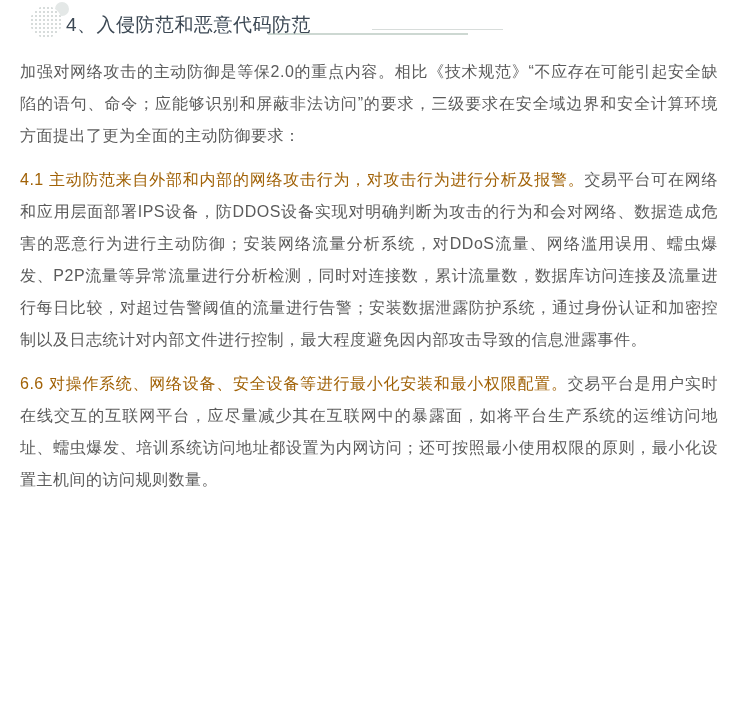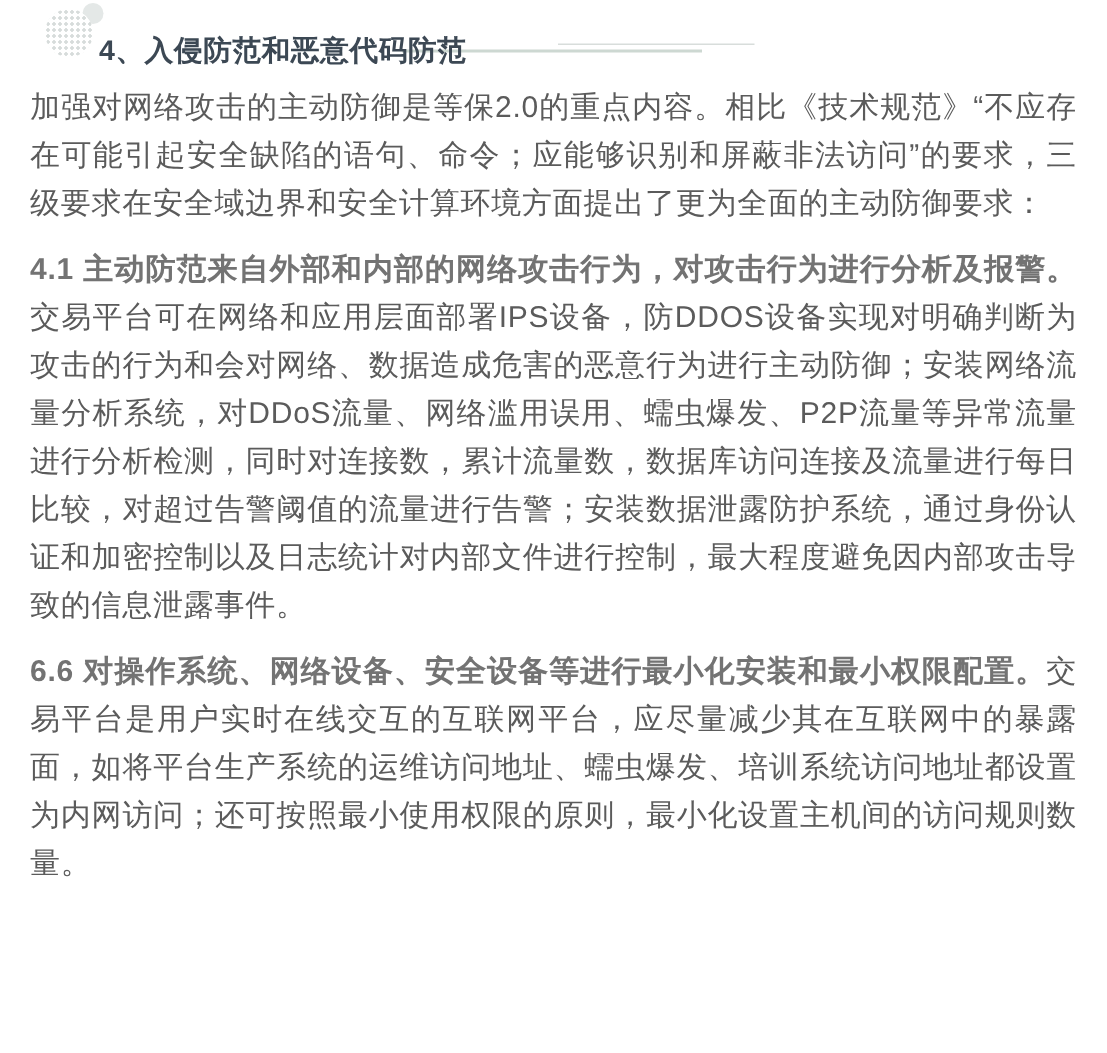--- a/index.html
+++ b/index.html
@@ -42,24 +42,24 @@
     top: 2px;
     width: 14px;
     height: 14px;
     border-radius: 50%;
     background: #e4e8e7;
     z-index: 1;
   }
   .title-text {
     position: absolute;
     left: 46px;
-    top: 10px;
+    top: 0;
     font-size: 19px;
     line-height: 24px;
-    font-weight: bold;
+    font-weight: normal;
     letter-spacing: 0.5px;
     color: #3c4854;
     white-space: nowrap;
     z-index: 3;
   }
   .underline-a {
     position: absolute;
     left: 352px;
     top: 29px;
     width: 131px;
@@ -70,30 +70,30 @@
     position: absolute;
     left: 248px;
     top: 33px;
     width: 200px;
     height: 2px;
     background: #cdd8d2;
   }
   
   .para {
     margin: 0 0 12px 0;
-    font-size: 20px;
+    font-size: 16px;
     line-height: 32px;
     letter-spacing: 0.5px;
     color: #5b5b5b;
     text-align: justify;
     text-justify: inter-ideograph;
   }
   .para .lead {
-    font-weight: bold;
-    color: #737373;
+    font-weight: normal;
+    color: #a16207;
   }
 </style>
 </head>
 <body>
 
 <div class="article">
 
   <div class="title-row">
     <span class="circle-small"></span>
     <span class="circle-big"></span>

